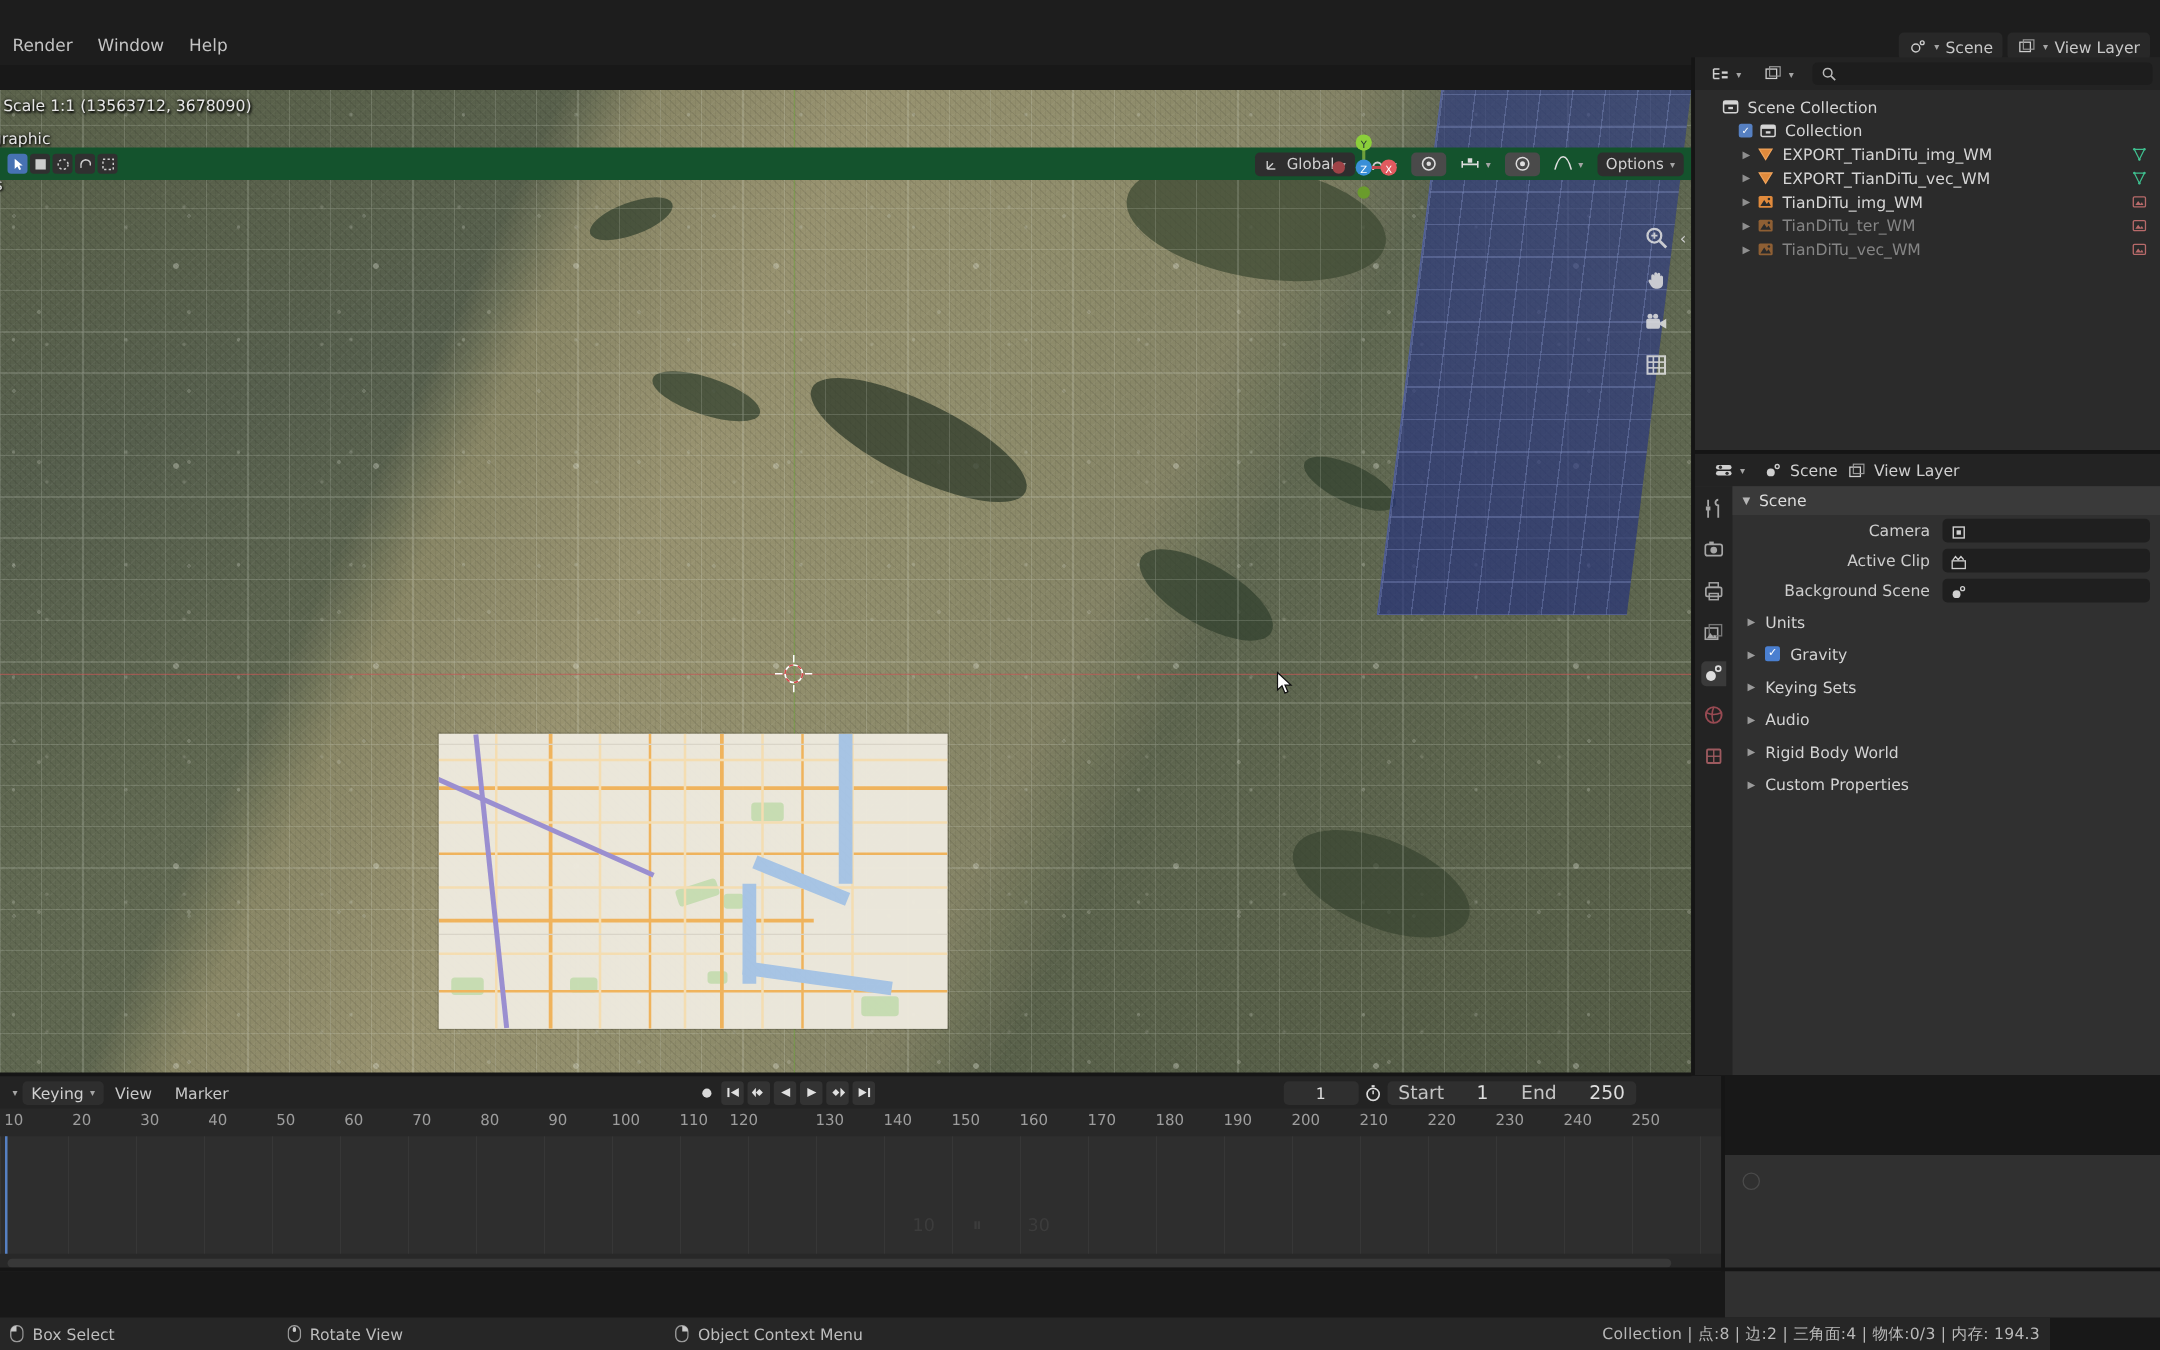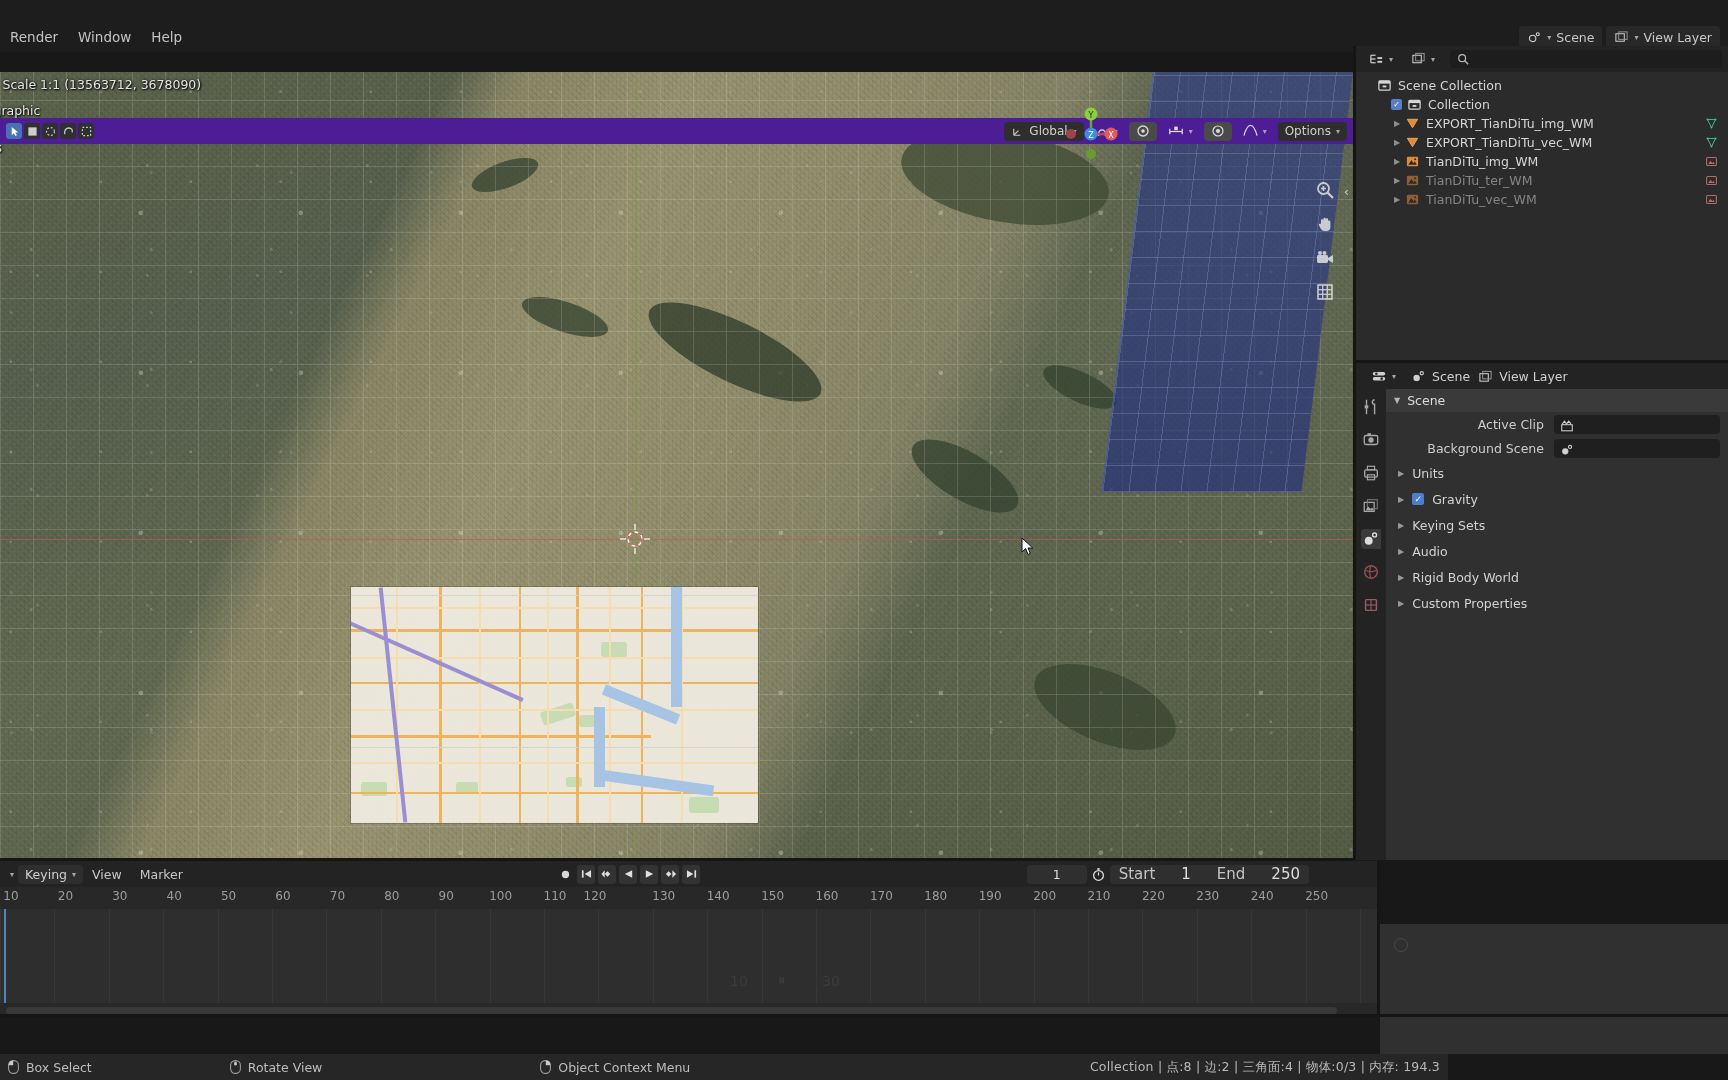--- a/index.html
+++ b/index.html
@@ -107,21 +107,21 @@
   .vp-info {
     position:absolute; left:-42px; top:4px; font-size:12.5px; color:#e6e6e6;
     text-shadow: 0 0 3px #000, 1px 1px 2px #000; line-height:18.5px; white-space:nowrap;
   }
   .vp-info div { margin-bottom: 0px; }
   .vp-info .gap { margin-top: 7px; }
 
   
   .vp-header {
     position:absolute; left:0; top:46px; width:1353px; height:26px;
-    background:#4c1d95; display:flex; align-items:center; padding:0 6px;justify-content:space-between;
+    background:#14532d; display:flex; align-items:center; padding:0 6px;justify-content:space-between;
   }
   .sel-icons { display:flex; gap:2px; margin-right: 10px; }
   .sqbtn {
     width:16px; height:16px; border-radius:3px; background:#303030;
     display:flex; align-items:center; justify-content:center;
   }
   .sqbtn.on { background:#4772b3; }
   .hdr-right { margin-left:auto; display:flex; align-items:center; gap:4px; }
   .pill {
     display:flex; align-items:center; gap:5px; height:19px; padding:0 7px;
@@ -249,21 +249,21 @@
     background-image: repeating-linear-gradient(90deg, rgba(255,255,255,.045) 0 1px, transparent 1px 54.4px);
   }
   .playhead { position:absolute; left:4px; top:0; bottom:0; width:2px; background:#5680c2; }
   .tl-scroll-h {
     position:absolute; left:6px; right:40px; bottom:3px; height:7px; background:#383838; border-radius:4px;
   }
   .tl-watermark { position:absolute; color:#3c3c3c; font-size:14px; top:64px; }
 
   
   .statusbar {
-    position:absolute; left:0; bottom:0; width:1448px; height:26px; background:#262626;
+    position:absolute; left:0; bottom:0; width:1640px; height:26px; background:#262626;
     display:flex; align-items:center; padding:0 8px; font-size:12.5px; color:#bdbdbd;
   }
   .sb-item { display:flex; align-items:center; gap:7px; margin-right:42px; }
   .mouse-ico { width:11px; height:14px; }
   .sb-right { margin-left:auto; display:flex; align-items:center; gap:8px; color:#b8b8b8; }
   .sb-stats { letter-spacing:.2px; }
 
   
   .sep-v { position:absolute; background:#151515; width:3px; }
   .sep-h { position:absolute; background:#151515; height:3px; }
@@ -694,20 +694,30 @@
           </svg>
         </div>
     </div>
 
     <div class="props-body">
       <div class="panel-title">
         <span style="font-size:8px;color:#b5b5b5;">▼</span>
         <span>Scene</span>
       </div>
       <div id="props-fields">
+          <div class="prow">
+            <div class="plabel">Camera</div>
+            <div class="pfield">
+              <span style="width: 14px; height: 14px; display: inline-block;"><svg viewBox="0 0 16 16">
+                  <rect x="3" y="3" width="10" height="10" fill="none" stroke="#d0d0d0" stroke-width="1.3"></rect>
+                  <rect x="6" y="6" width="4" height="4" fill="#d0d0d0"></rect>
+                </svg></span>
+              <span style="font-size: 12px; color: rgb(208, 208, 208);"></span>
+            </div>
+          </div>
           <div class="prow">
             <div class="plabel">Active Clip</div>
             <div class="pfield">
               <span style="width: 14px; height: 14px; display: inline-block;"><svg viewBox="0 0 16 16">
                   <rect x="2" y="6.5" width="12" height="7" fill="none" stroke="#d0d0d0" stroke-width="1.2"></rect>
                   <path d="M2.5 6 L5 2.5 L7.5 5.5 L10 2.5 L12.5 5.5" fill="none" stroke="#d0d0d0" stroke-width="1.2"></path>
                 </svg></span>
               <span style="font-size: 12px; color: rgb(208, 208, 208);"></span>
             </div>
           </div>

